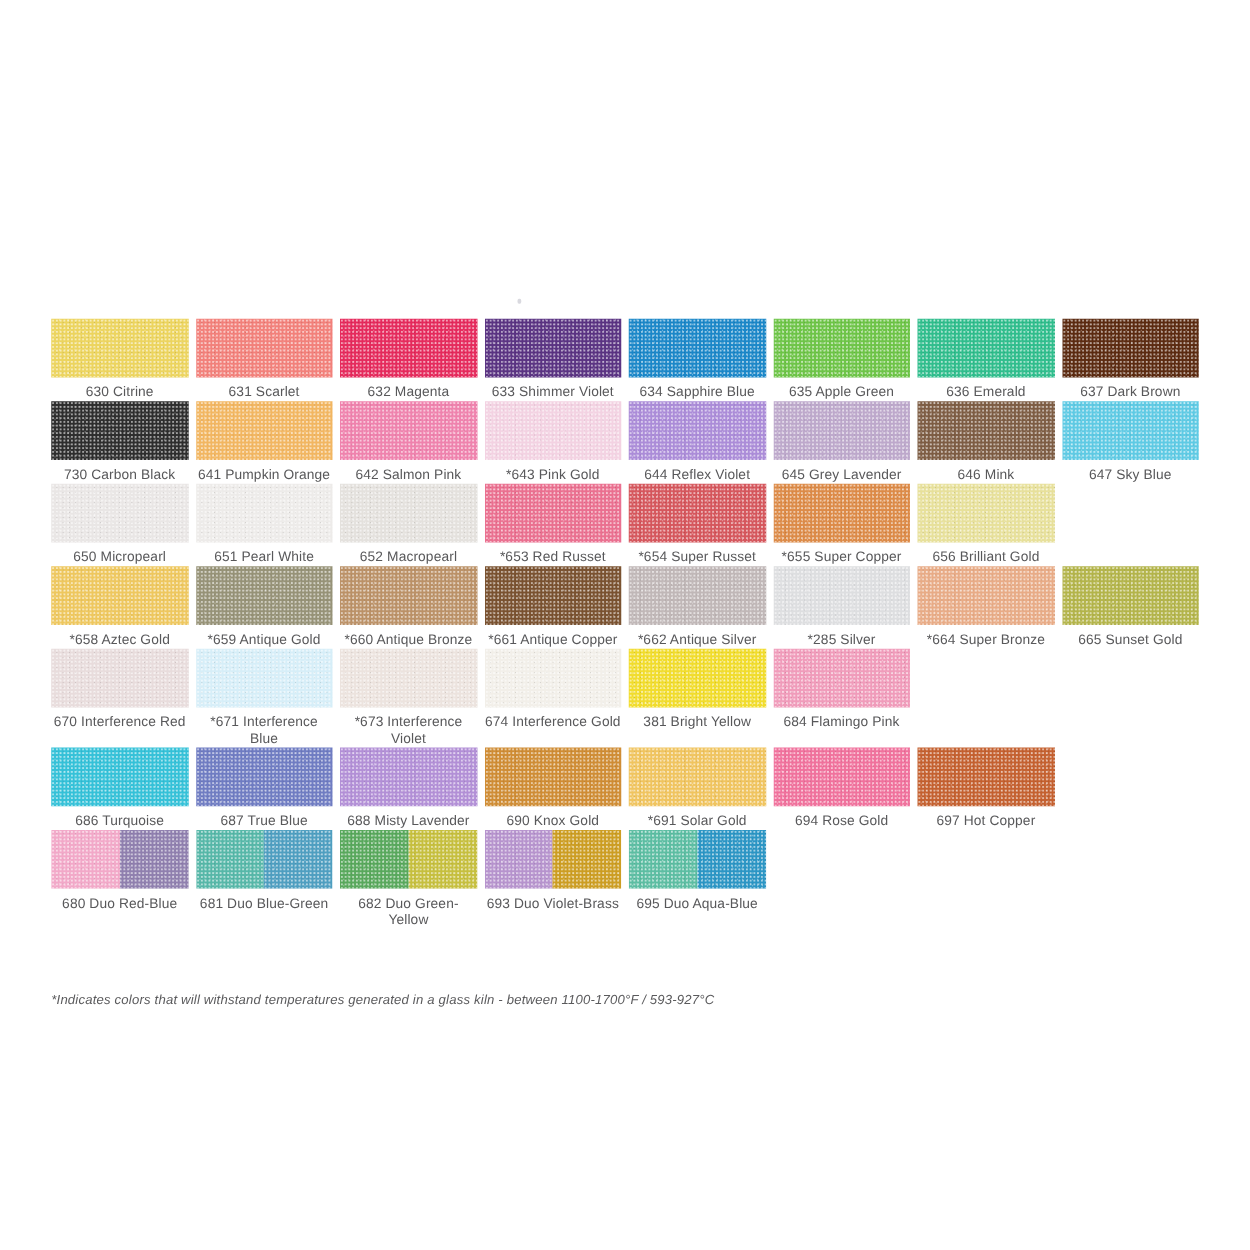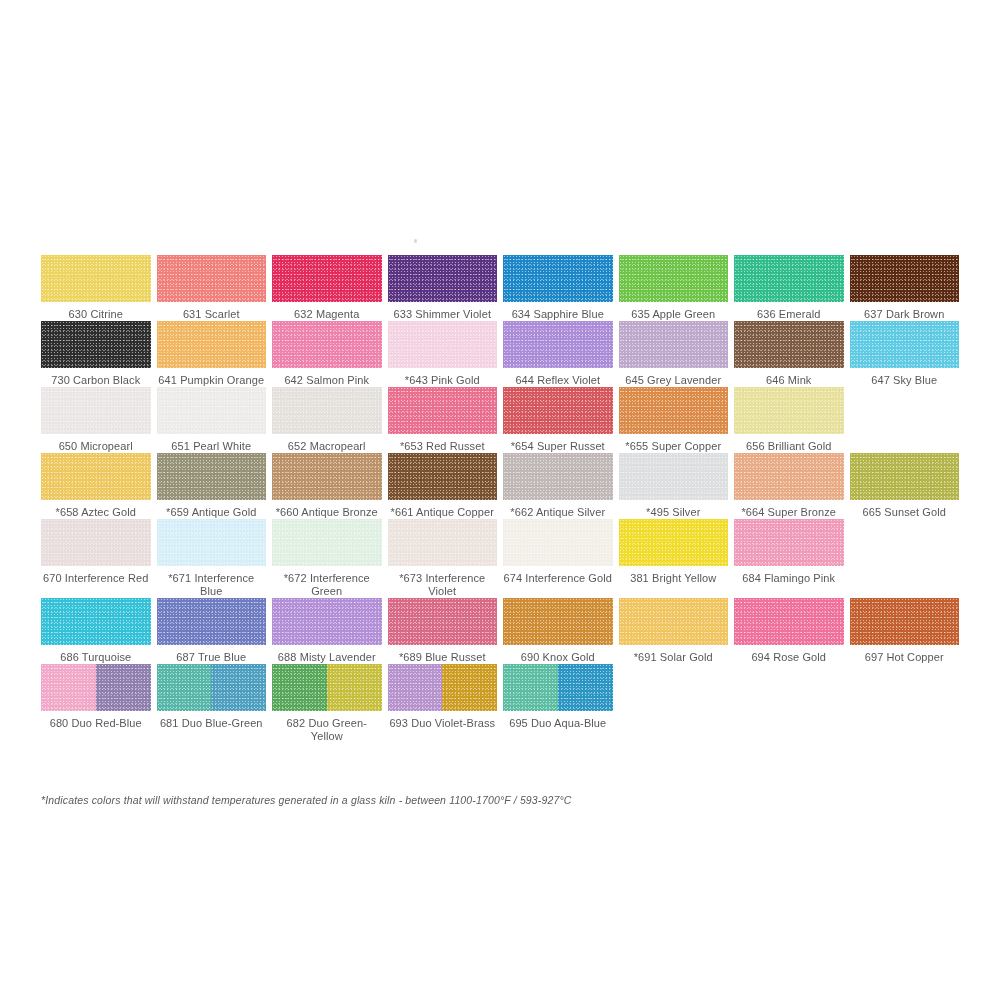--- a/index.html
+++ b/index.html
@@ -205,44 +205,39 @@
       <div class="cell">
         <div class="swatch" style="background: rgb(121, 81, 47);"></div>
         <div class="label">*661 Antique Copper</div>
       </div>
       <div class="cell">
         <div class="swatch" style="background: rgb(192, 183, 183);"></div>
         <div class="label">*662 Antique Silver</div>
       </div>
       <div class="cell">
         <div class="swatch" style="background: rgb(221, 222, 224);"></div>
-        <div class="label">*495 Silver</div>
+        <div class="label">*285 Silver</div>
       </div>
       <div class="cell">
         <div class="swatch" style="background: rgb(232, 171, 134);"></div>
         <div class="label">*664 Super Bronze</div>
       </div>
       <div class="cell">
         <div class="swatch" style="background: rgb(179, 180, 74);"></div>
         <div class="label">665 Sunset Gold</div>
       </div>
     </div>
     <div class="grid-row r5">
       <div class="cell">
         <div class="swatch" style="background: rgb(232, 220, 220);"></div>
         <div class="label">670 Interference Red</div>
       </div>
       <div class="cell">
         <div class="swatch" style="background: rgb(214, 238, 248);"></div>
         <div class="label">*671 Interference Blue</div>
-      </div>
-      <div class="cell">
-        <div class="swatch" style="background: rgb(223, 240, 226);"></div>
-        <div class="label">*672 Interference
-Green</div>
       </div>
       <div class="cell">
         <div class="swatch" style="background: rgb(236, 227, 222);"></div>
         <div class="label">*673 Interference
 Violet</div>
       </div>
       <div class="cell">
         <div class="swatch" style="background: rgb(242, 239, 233);"></div>
         <div class="label">674 Interference Gold</div>
       </div>
@@ -260,24 +255,20 @@
         <div class="swatch" style="background: rgb(52, 193, 216);"></div>
         <div class="label">686 Turquoise</div>
       </div>
       <div class="cell">
         <div class="swatch" style="background: rgb(111, 124, 194);"></div>
         <div class="label">687 True Blue</div>
       </div>
       <div class="cell">
         <div class="swatch" style="background: rgb(178, 143, 214);"></div>
         <div class="label">688 Misty Lavender</div>
-      </div>
-      <div class="cell">
-        <div class="swatch" style="background: rgb(217, 106, 134);"></div>
-        <div class="label">*689 Blue Russet</div>
       </div>
       <div class="cell">
         <div class="swatch" style="background: rgb(207, 140, 52);"></div>
         <div class="label">690 Knox Gold</div>
       </div>
       <div class="cell">
         <div class="swatch" style="background: rgb(240, 196, 95);"></div>
         <div class="label">*691 Solar Gold</div>
       </div>
       <div class="cell">

